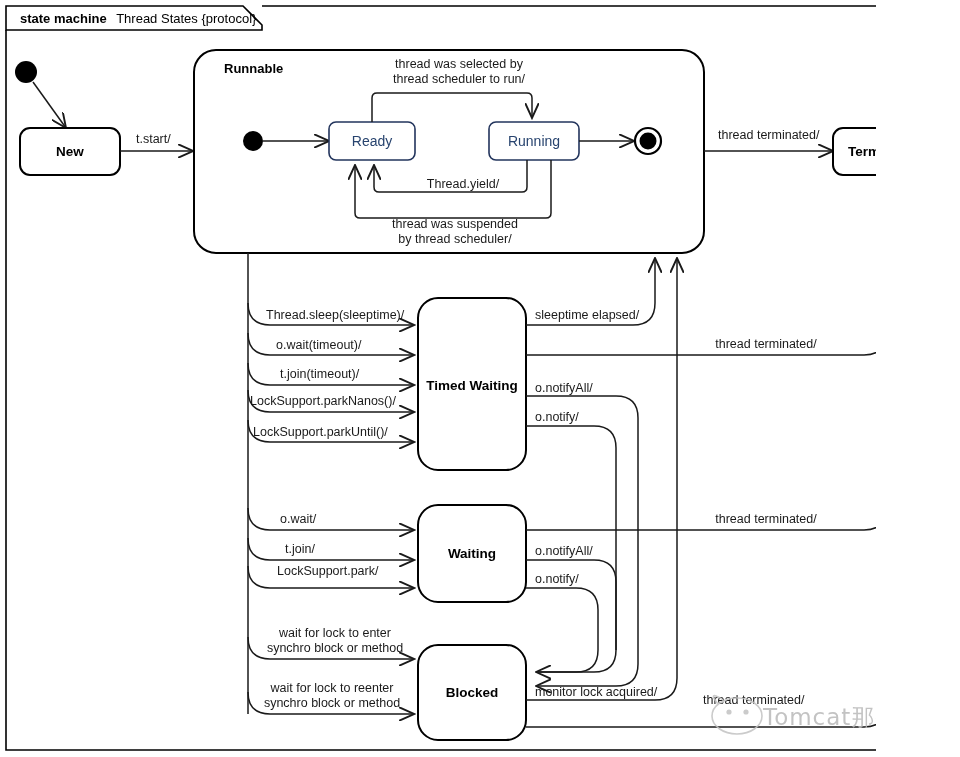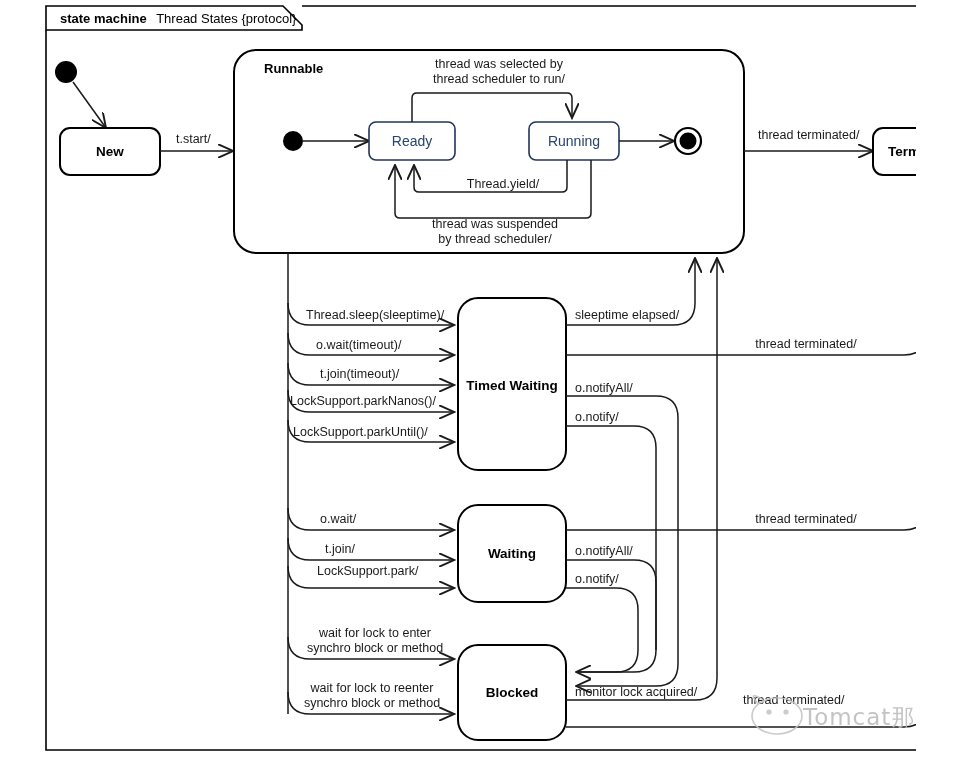--- a/index.html
+++ b/index.html
@@ -9,21 +9,20 @@
   }
   body {
     font-family: "Liberation Sans", sans-serif;
   }
   #canvas {
     position: relative;
     width: 876px;
     height: 757px;
     background: #ffffff;
     overflow: hidden;
-    margin-left: 40px;
   }
   svg#diagram {
     position: absolute;
     top: 0;
     left: 0;
     width: 960px;
     height: 757px;
   }
   .frame-border {
     fill: none;

